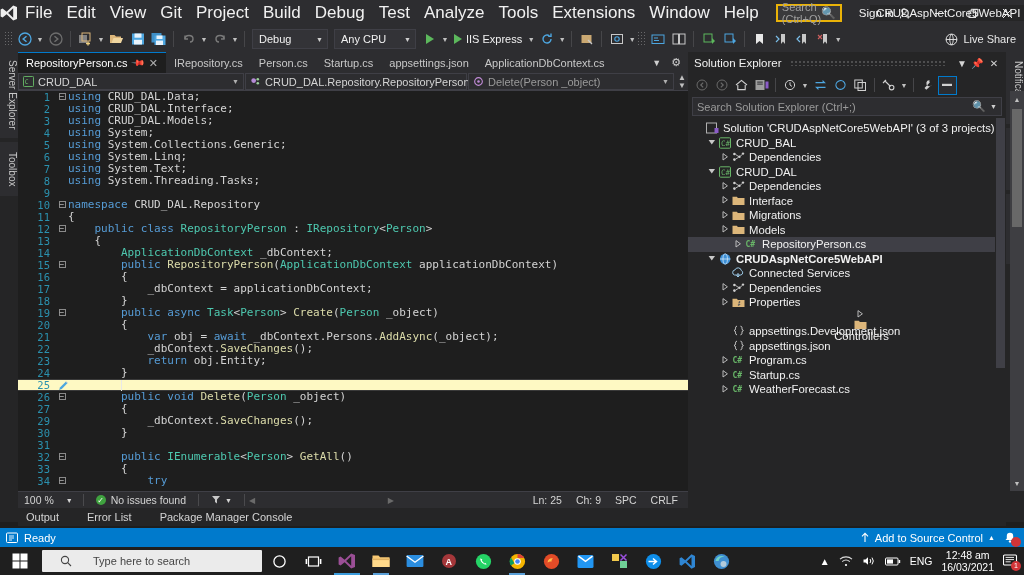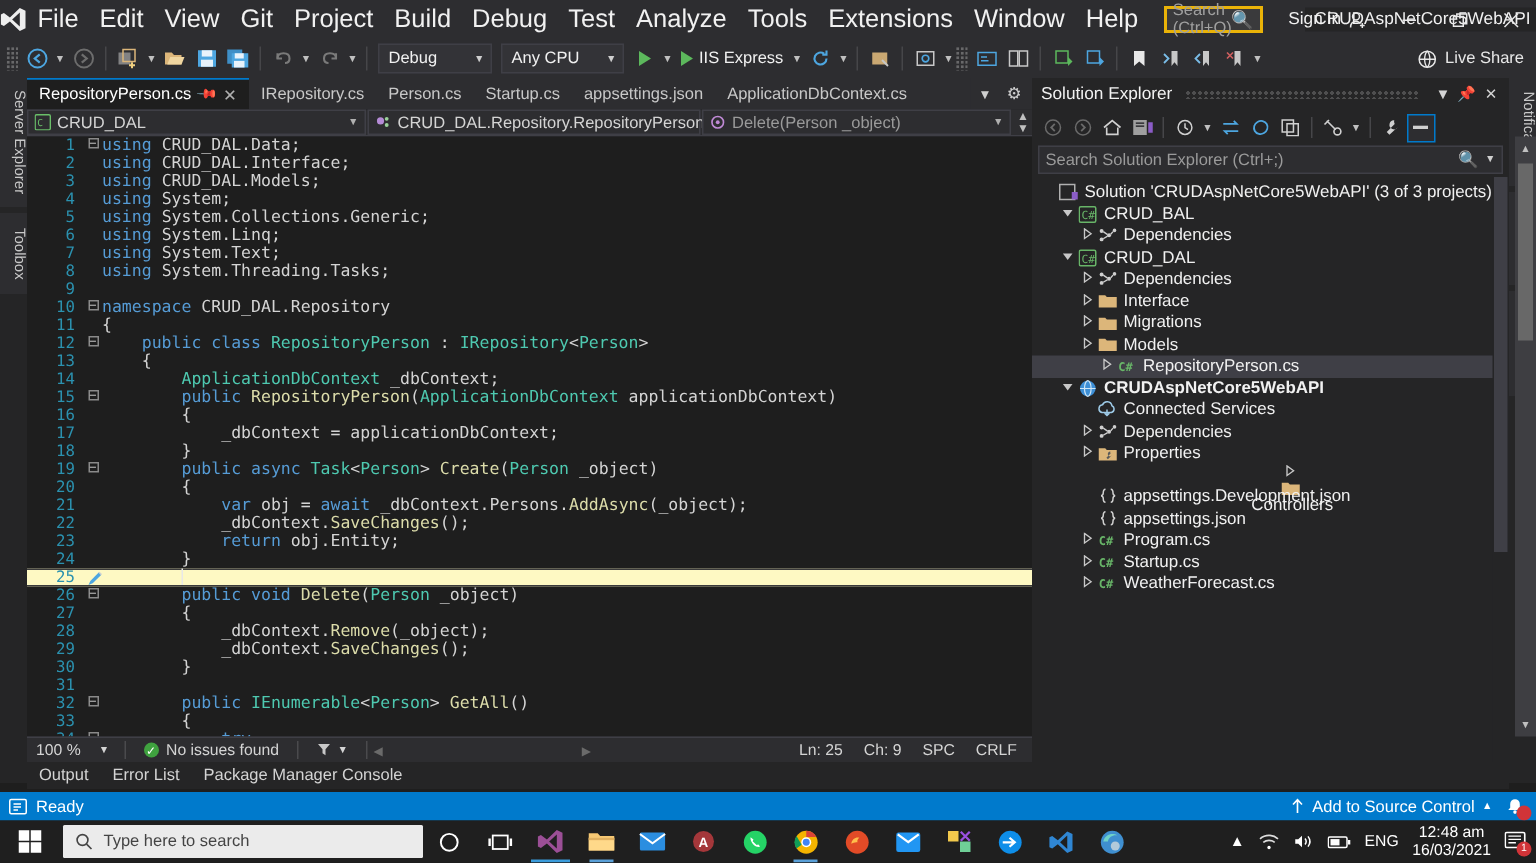--- a/index.html
+++ b/index.html
@@ -216,21 +216,21 @@
   .ok-dot {
     width: 10px; height: 10px; border-radius: 50%; background: #3fa23f;
     color: #fff; font-size: 8px; display: flex; align-items: center; justify-content: center;
   }
   .ed-status-sep { width: 1px; height: 12px; background: #4a4a4d; margin: 0 4px; }
   .ed-status-right { margin-left: auto; display: flex; align-items: center; gap: 14px; padding-right: 10px; }
 
   
   .panel-tabs {
     position: absolute; top: 508px; left: 18px; width: 988px; height: 18px;
-    background: #252526; display: flex; align-items: center; gap: 0;
+    background: #252526; display: flex; align-items: center; gap: 12px;
   }
   .panel-tab { padding: 0 8px; font-size: 11px; color: #d4d4d4; height: 18px; line-height: 18px; }
 
   
   .solexp {
     position: absolute; top: 52px; right: 18px; width: 318px; height: 456px;
     background: #252526;
   }
   .se-header {
     height: 22px; display: flex; align-items: center; padding: 0 4px 0 6px;
@@ -282,22 +282,22 @@
   .vs-status .ready { display: flex; align-items: center; gap: 6px; }
   .vs-status-right { margin-left: auto; display: flex; align-items: center; gap: 8px; }
 
   
   .taskbar {
     position: absolute; top: 547px; left: 0; width: 1024px; height: 28px;
     background: #1f1f1f; display: flex; align-items: center;
   }
   .start-btn { width: 40px; height: 28px; display: flex; align-items: center; justify-content: center; }
   .tb-search {
-    width: 240px; height: 22px; background: #ebebeb; border-radius: 1px;
-    display: flex; align-items: center; gap: 7px; padding: 0 8px;
+    width: 220px; height: 22px; background: #ebebeb; border-radius: 1px;
+    display: flex; align-items: center; gap: 21px; padding: 0 18px;
     font-size: 11px; color: #444; margin-left: 2px;
   }
   .tb-item {
     width: 34px; height: 28px; display: flex; align-items: center; justify-content: center;
     position: relative;
   }
   .tb-item.active::after {
     content: ""; position: absolute; bottom: 0; left: 4px; right: 4px; height: 2px; background: #3b9cdc;
   }
   .tb-item.running::after {
@@ -636,21 +636,20 @@
         <div class="cline"><span class="gutter-num">21</span><span class="fold"></span><span class="codetext"><span class="d">            </span><span class="k">var </span><span class="d">obj = </span><span class="k">await </span><span class="d">_dbContext.Persons.</span><span class="m">AddAsync</span><span class="d">(_object);</span></span></div>
         <div class="cline"><span class="gutter-num">22</span><span class="fold"></span><span class="codetext"><span class="d">            _dbContext.</span><span class="m">SaveChanges</span><span class="d">();</span></span></div>
         <div class="cline"><span class="gutter-num">23</span><span class="fold"></span><span class="codetext"><span class="d">            </span><span class="kc">return </span><span class="d">obj.Entity;</span></span></div>
         <div class="cline"><span class="gutter-num">24</span><span class="fold"></span><span class="codetext"><span class="d">        }</span></span></div>
         <div class="cline cursor-line" style="position: relative;"><span class="gutter-num">25</span><span class="fold"></span><span class="codetext"><span>        </span><span class="caret"></span></span><span style="position: absolute; left: 40px; width: 11px; height: 11px;"><svg width="11" height="11" viewBox="0 0 11 11">
               <path d="M1 10 L2.2 7.3 L8 1.5 L9.6 3.1 L3.8 8.9 Z" fill="#4da6e0"></path>
               <path d="M8 1.5 L9.6 3.1" stroke="#d0d0d0" stroke-width="1"></path>
             </svg></span></div>
         <div class="cline"><span class="gutter-num">26</span><span class="fold"><span class="box">−</span></span><span class="codetext"><span class="d">        </span><span class="k">public void </span><span class="m">Delete</span><span class="d">(</span><span class="t">Person</span><span class="d"> _object)</span></span></div>
         <div class="cline"><span class="gutter-num">27</span><span class="fold"></span><span class="codetext"><span class="d">        {</span></span></div>
-        <div class="cline"><span class="gutter-num">28</span><span class="fold"></span><span class="codetext"><span class="d">            _dbContext.</span><span class="m">Remove</span><span class="d">(_object);</span></span></div>
         <div class="cline"><span class="gutter-num">29</span><span class="fold"></span><span class="codetext"><span class="d">            _dbContext.</span><span class="m">SaveChanges</span><span class="d">();</span></span></div>
         <div class="cline"><span class="gutter-num">30</span><span class="fold"></span><span class="codetext"><span class="d">        }</span></span></div>
         <div class="cline"><span class="gutter-num">31</span><span class="fold"></span><span class="codetext"></span></div>
         <div class="cline"><span class="gutter-num">32</span><span class="fold"><span class="box">−</span></span><span class="codetext"><span class="d">        </span><span class="k">public </span><span class="t">IEnumerable</span><span class="d">&lt;</span><span class="t">Person</span><span class="d">&gt; </span><span class="m">GetAll</span><span class="d">()</span></span></div>
         <div class="cline"><span class="gutter-num">33</span><span class="fold"></span><span class="codetext"><span class="d">        {</span></span></div>
         <div class="cline"><span class="gutter-num">34</span><span class="fold"><span class="box">−</span></span><span class="codetext"><span class="d">            </span><span class="kc">try</span></span></div>
       </div>
   </div>
 
   <div class="ed-scroll">

